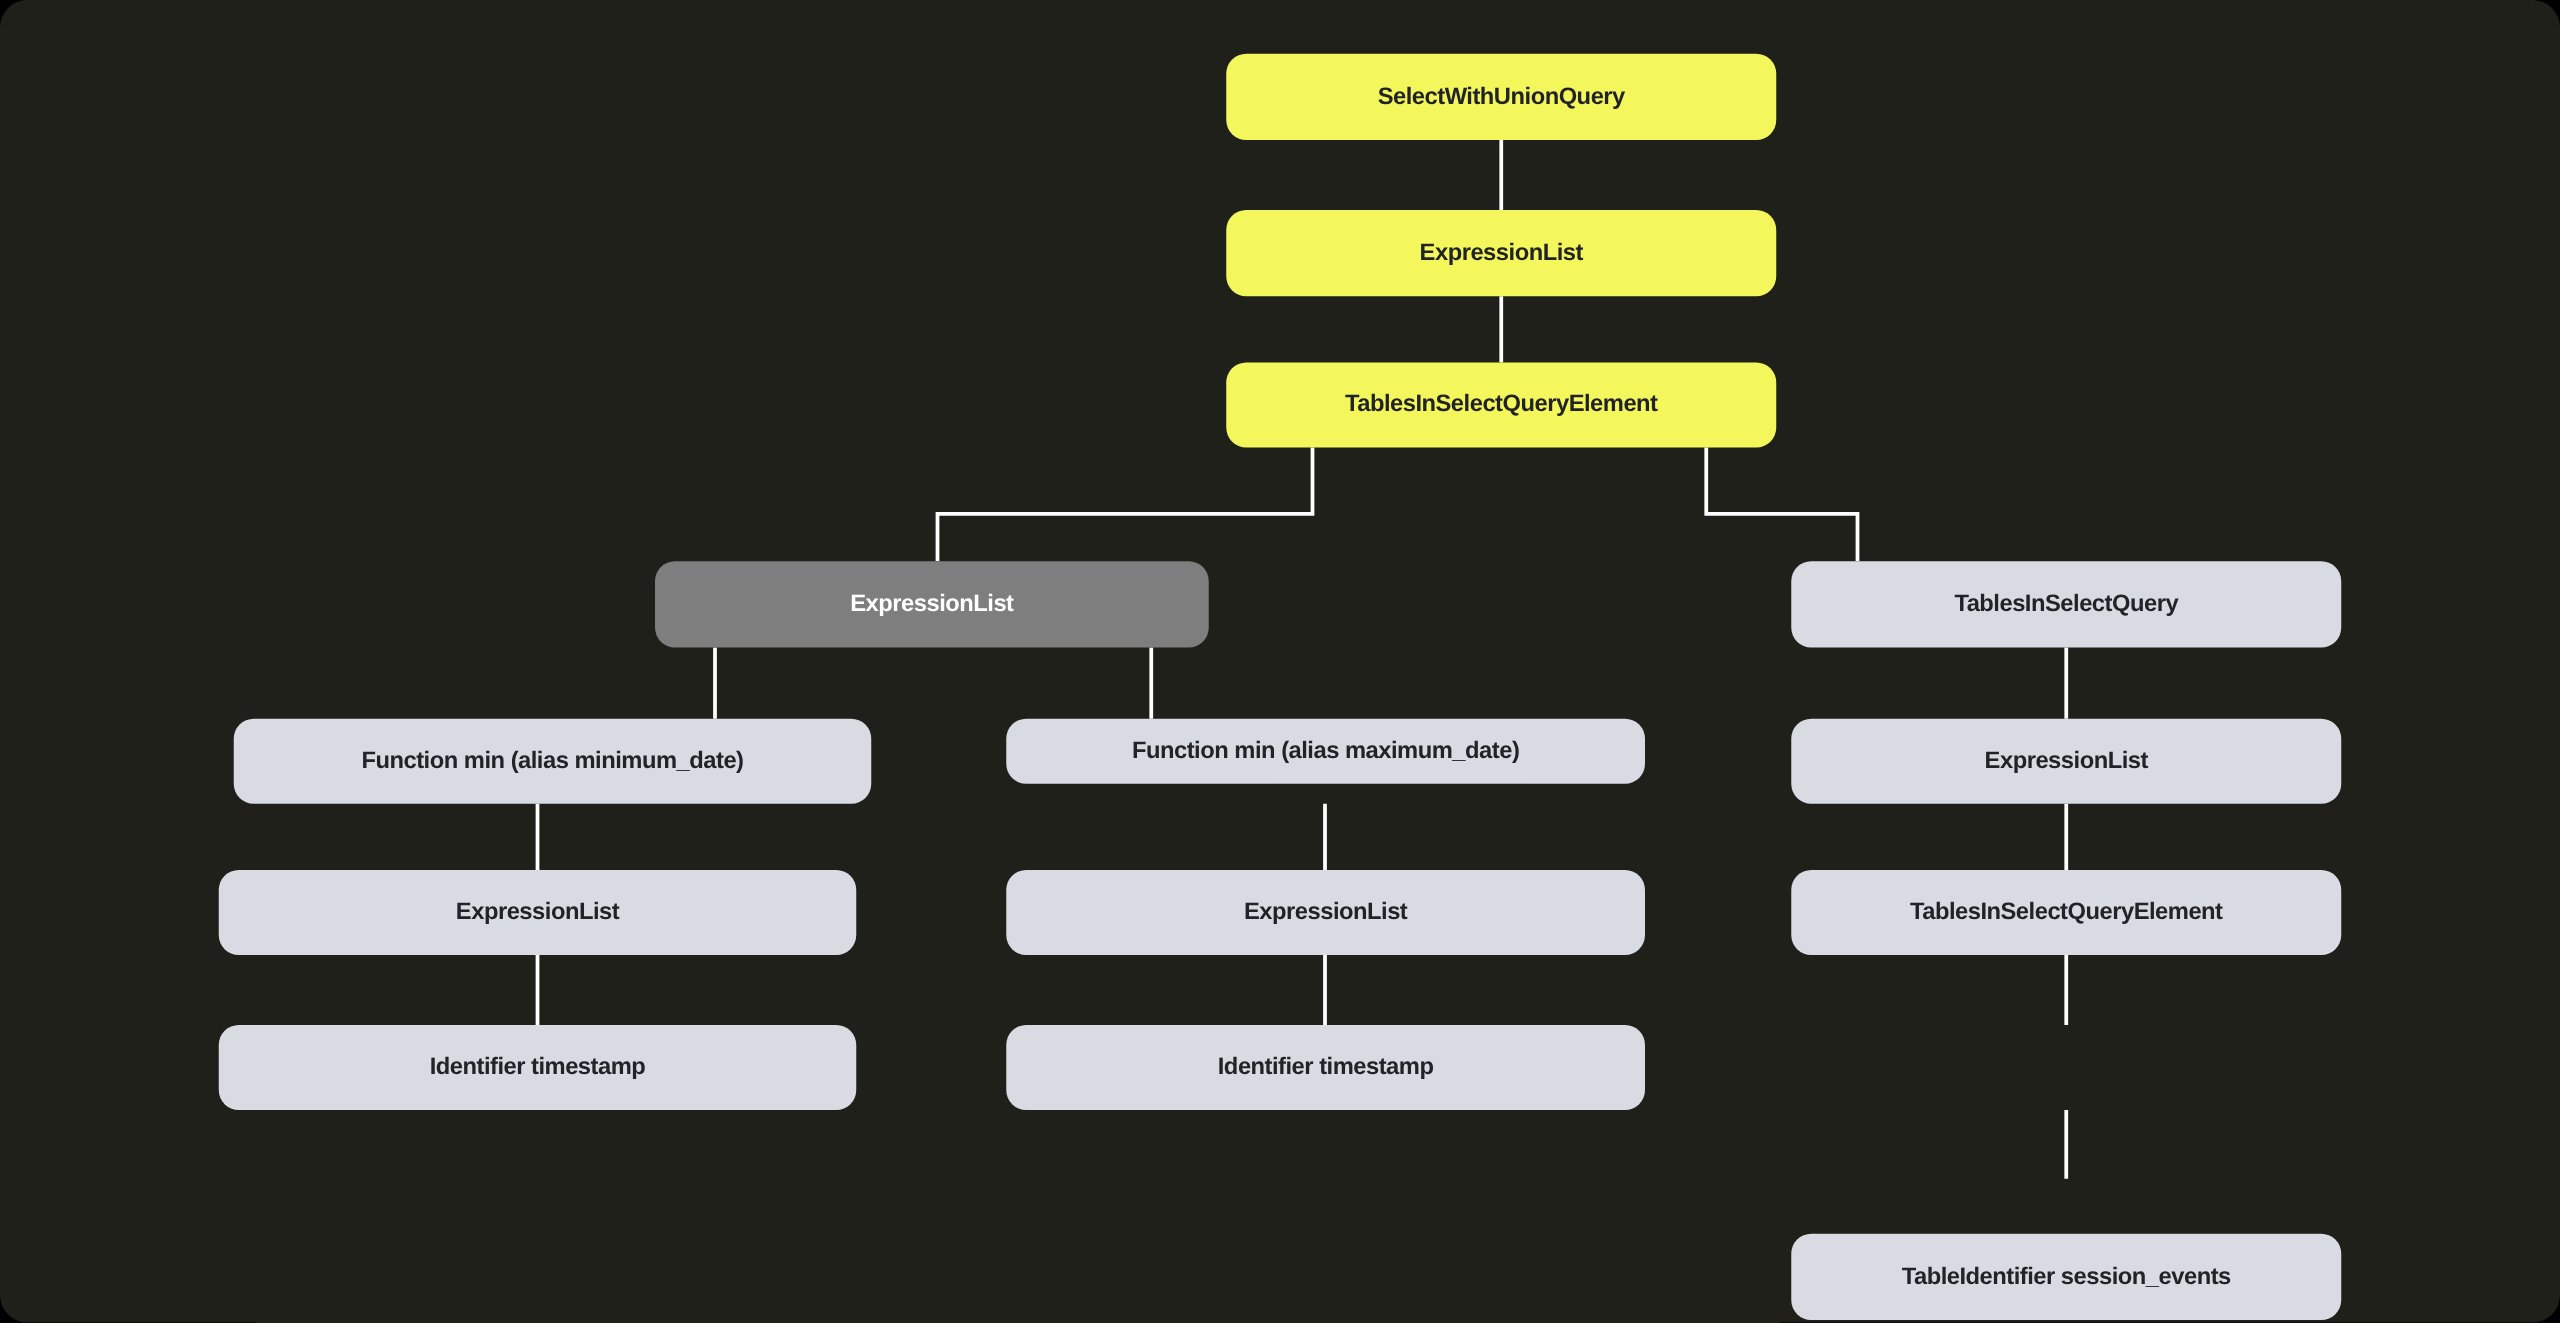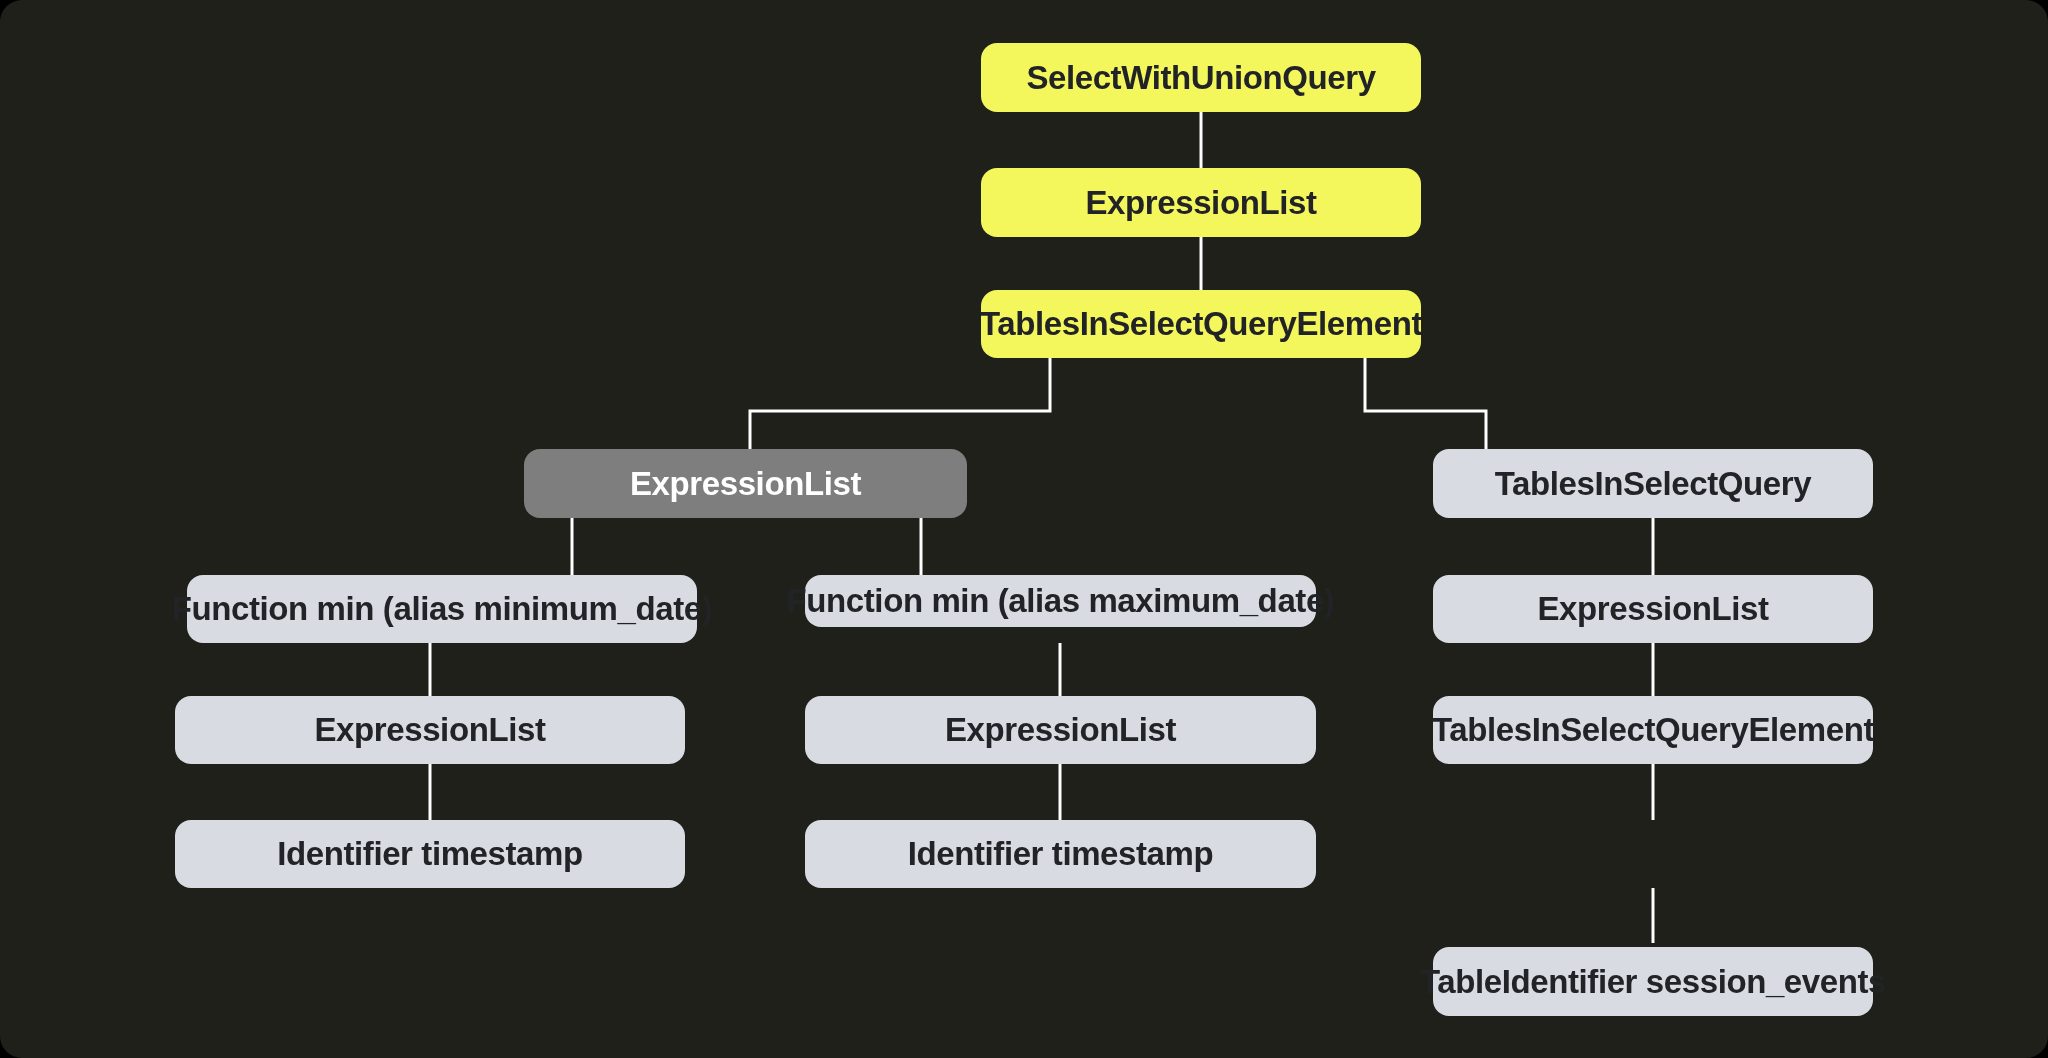--- a/index.html
+++ b/index.html
@@ -30,21 +30,21 @@
     fill: none;
   }
   .node {
     position: absolute;
     display: flex;
     align-items: center;
     justify-content: center;
     border-radius: 16px;
     background: #d8dbe2;
     color: #222327;
-    font-size: 33px;
+    font-size: 19px;
     font-weight: 700;
     letter-spacing: -0.4px;
     white-space: nowrap;
     box-sizing: border-box;
     cursor: pointer;
   }
   .node.highlight {
     background: #f4f75c;
     color: #222327;
   }
@@ -95,15 +95,15 @@
 
   <div class="node" style="left:805px; top:696px; width:511px; height:68px;">ExpressionList</div>
 
   <div class="node" style="left:1433px; top:696px; width:440px; height:68px;">TablesInSelectQueryElement</div>
 
   <div class="node" style="left:175px; top:820px; width:510px; height:68px;">Identifier timestamp</div>
 
   <div class="node" style="left:805px; top:820px; width:511px; height:68px;">Identifier timestamp</div>
 
 
-  <div class="node" style="left:1433px; top:947px; width:440px; height:69px;">TableIdentifier session_events</div>
+  <div class="node" style="left:1433px; top:987px; width:440px; height:69px;">TableIdentifier session_events</div>
 
 </div>
 
 </body></html>

